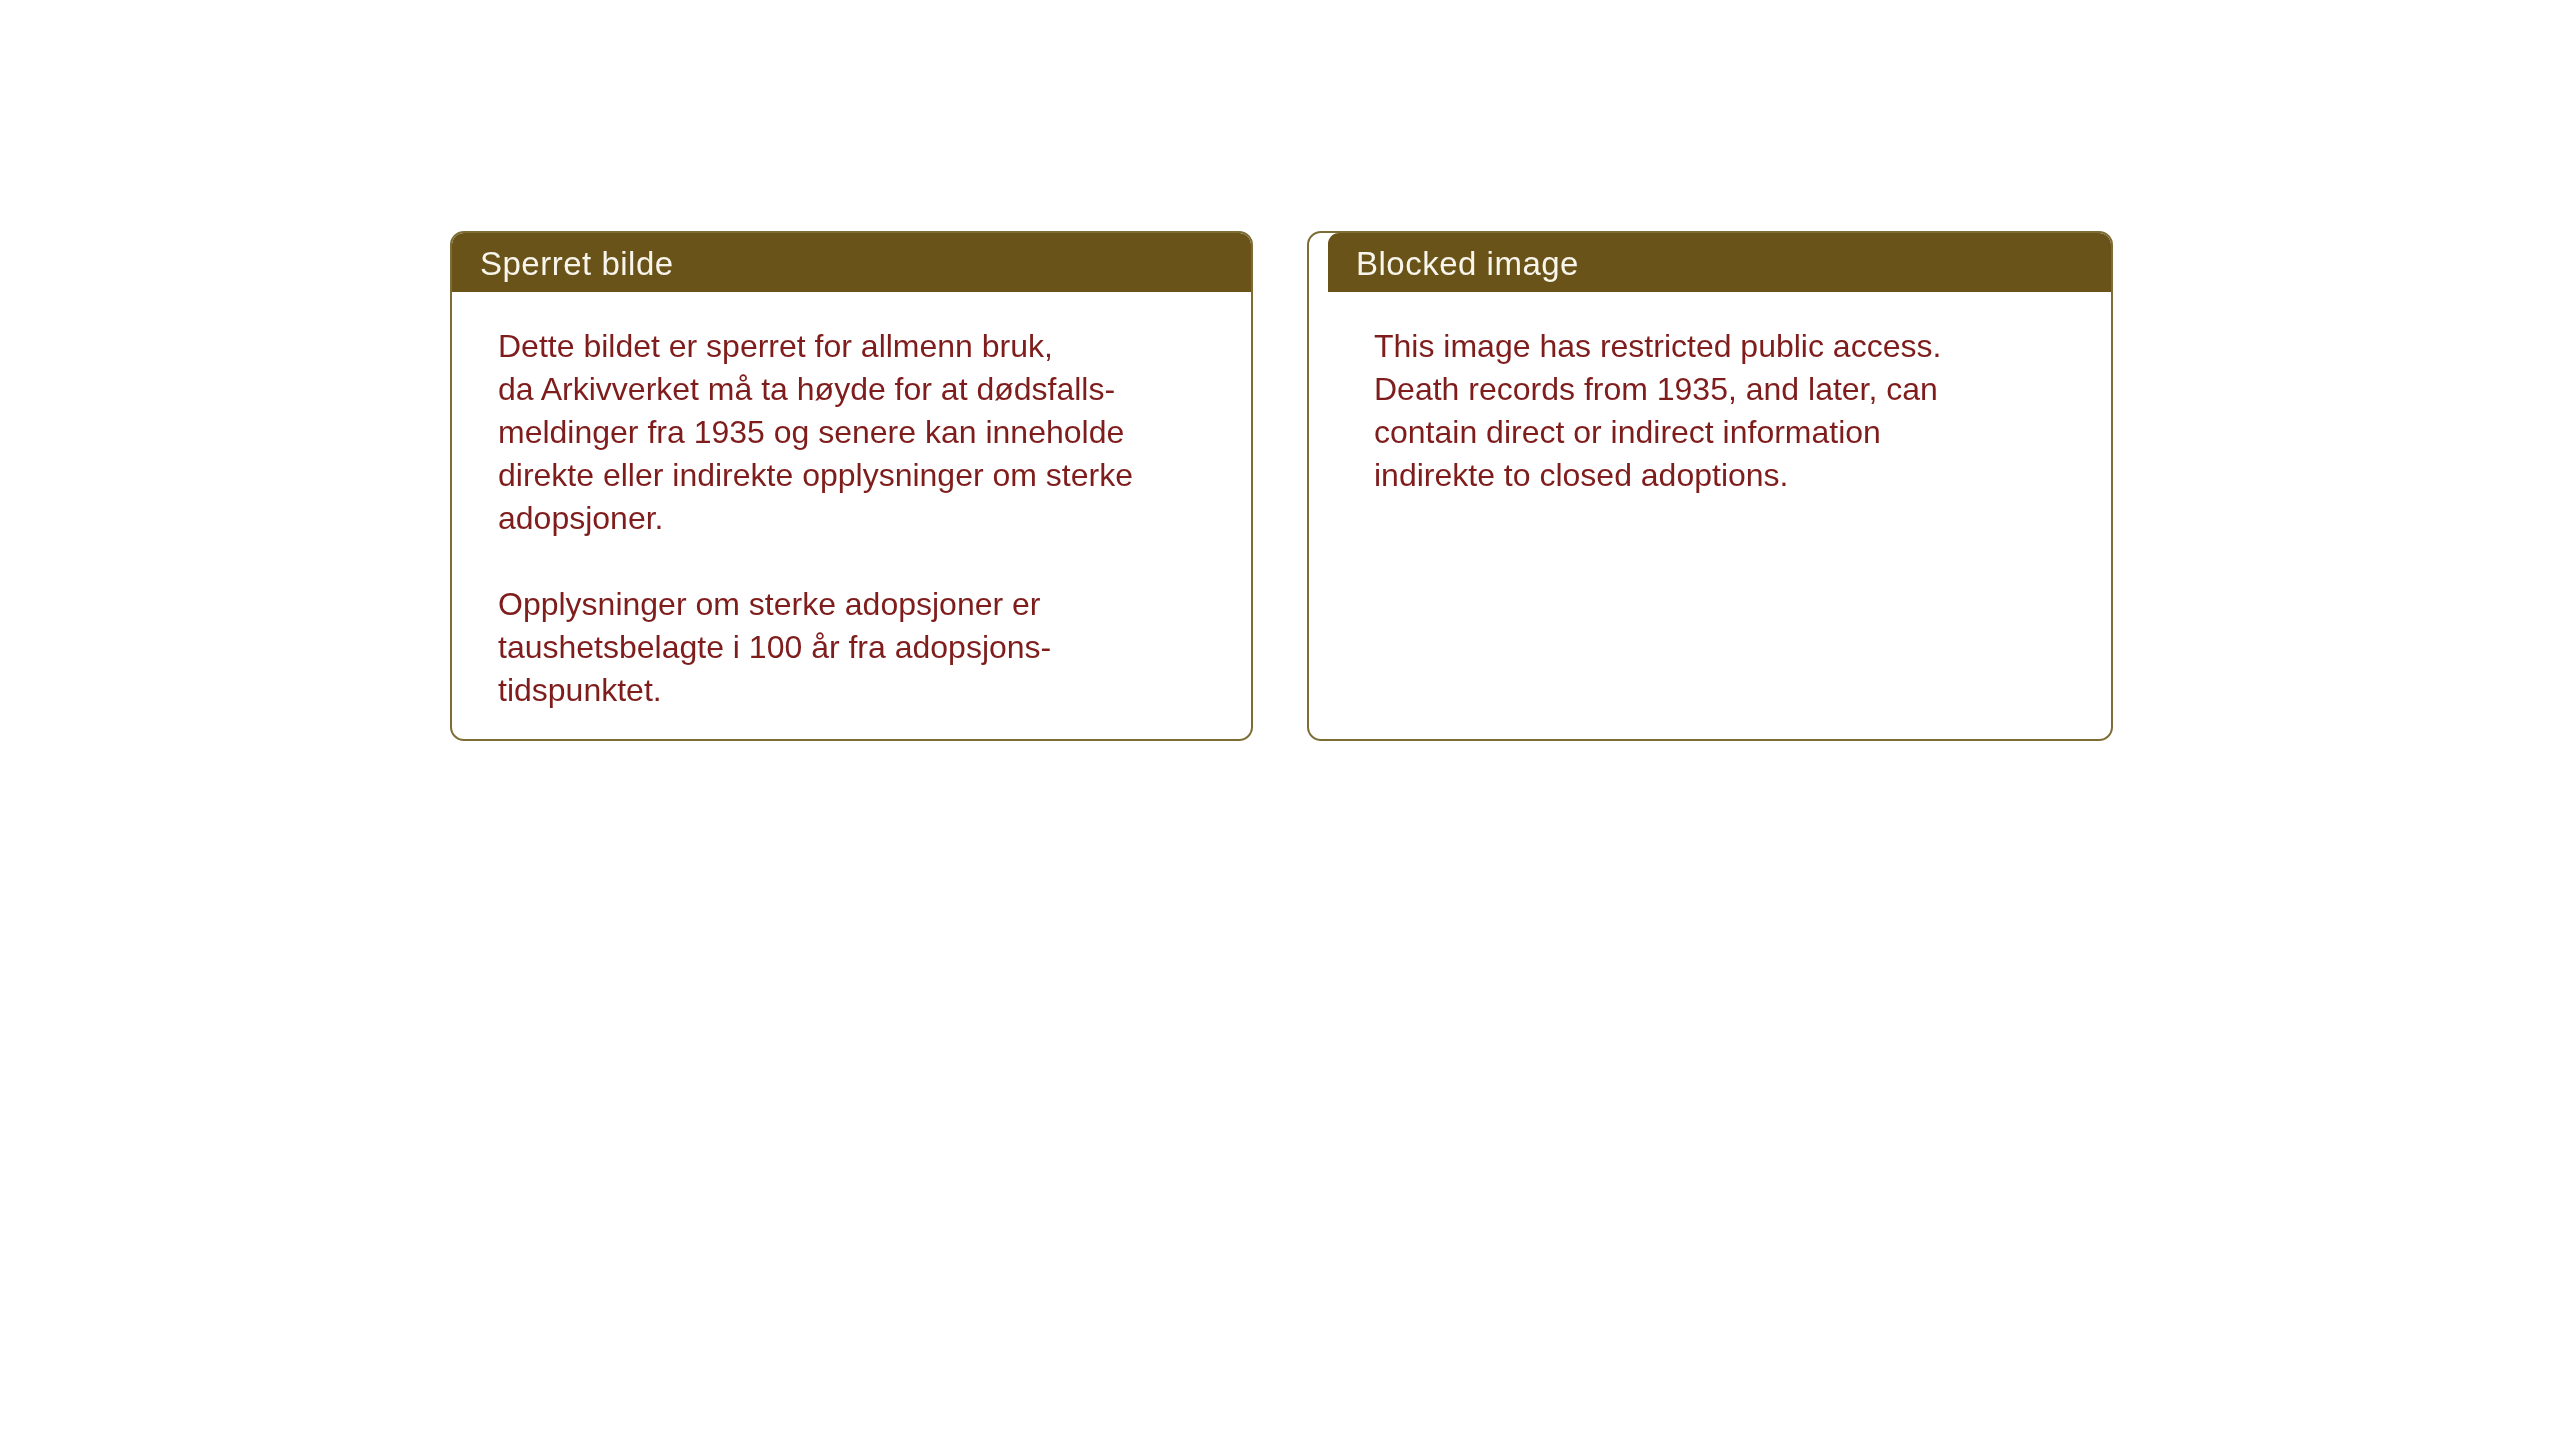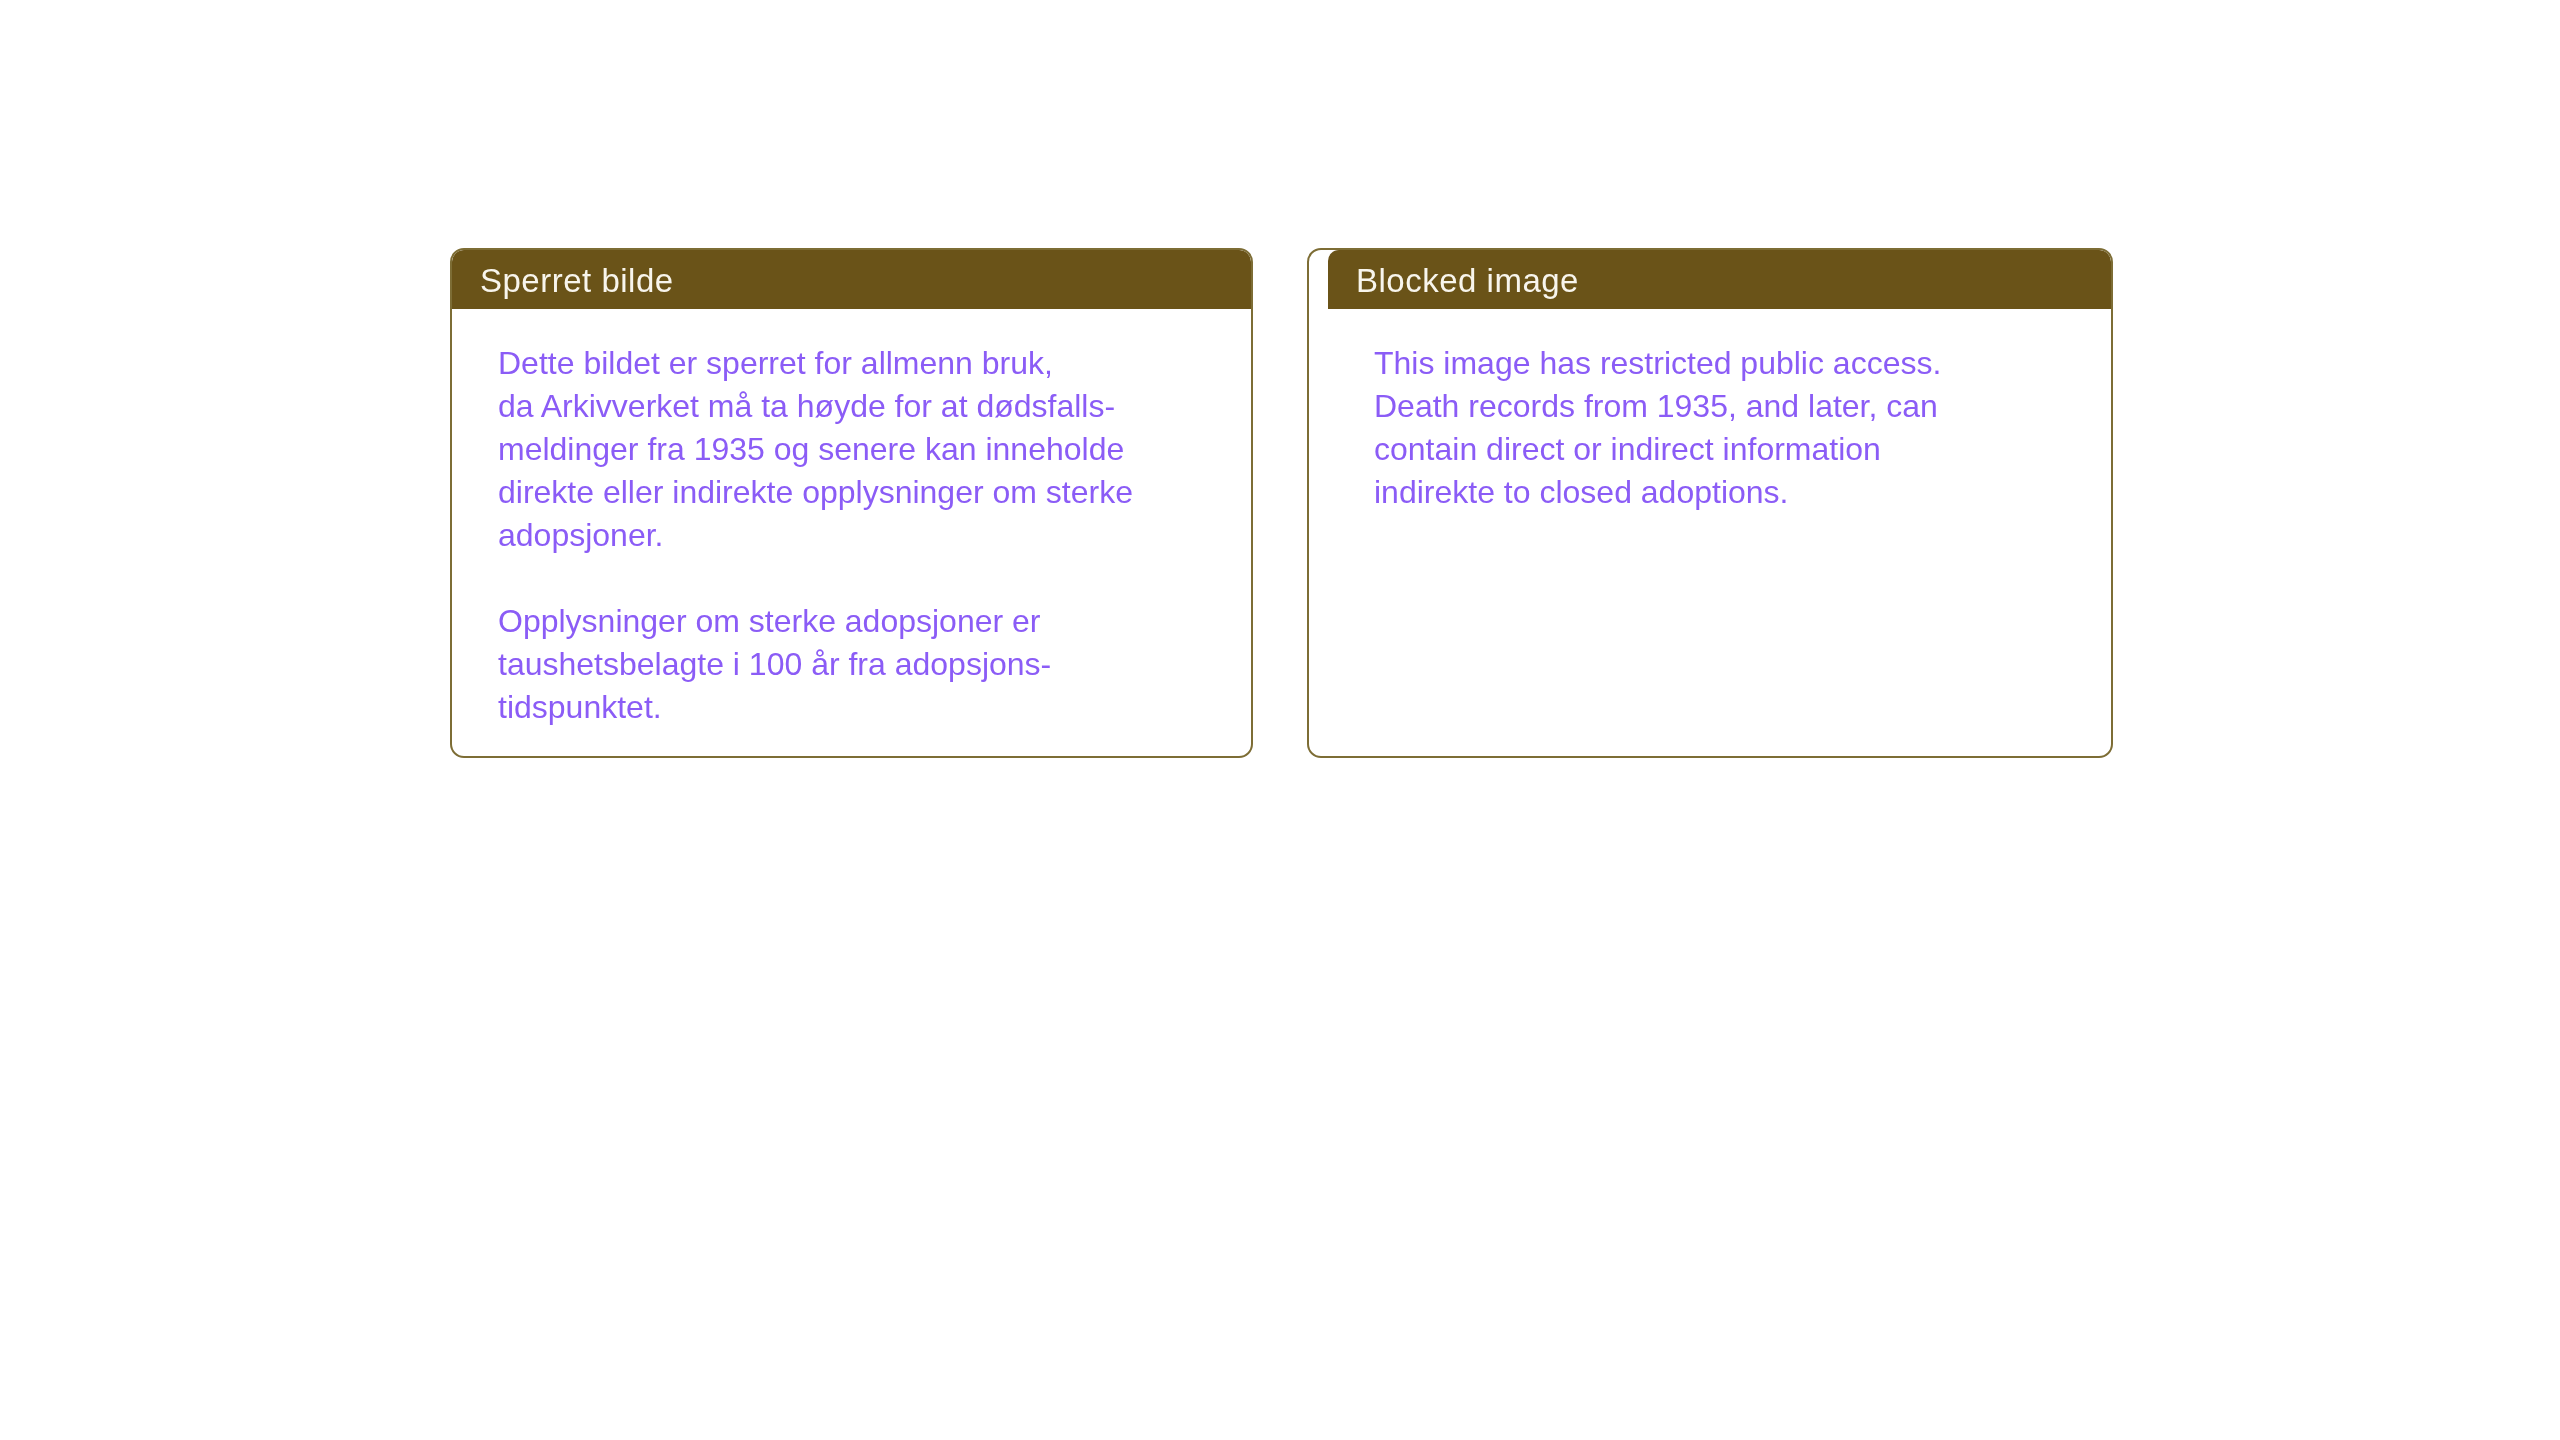--- a/index.html
+++ b/index.html
@@ -9,21 +9,21 @@
   }
   body {
     position: relative;
     width: 2560px;
     height: 1440px;
     font-family: "Liberation Sans", sans-serif;
     overflow: hidden;
   }
   .notice-card {
     position: absolute;
-    top: 248px;
+    top: 231px;
     height: 510px;
     box-sizing: border-box;
     background: #ffffff;
     border: 2px solid #7d6d35;
     border-radius: 14px;
     overflow: hidden;
   }
   .notice-card.left  { left: 450px;  width: 803px; }
   .notice-card.right { left: 1307px; width: 806px; padding-left: 19px; }
 
@@ -36,21 +36,21 @@
     display: flex;
     align-items: center;
     padding: 2px 28px 0 28px;
     color: #f8f5ec;
     font-size: 33px;
     font-weight: 400;
     letter-spacing: 0.5px;
   }
   .card-body {
     padding: 30px 40px 0 46px;
-    color: #8b5cf6;
+    color: #7f1d1d;
     font-size: 32px;
     line-height: 43px;
   }
   .card-body p {
     margin: 0 0 43px 0;
     white-space: pre-line;
   }
 </style>
 </head>
 <body>

